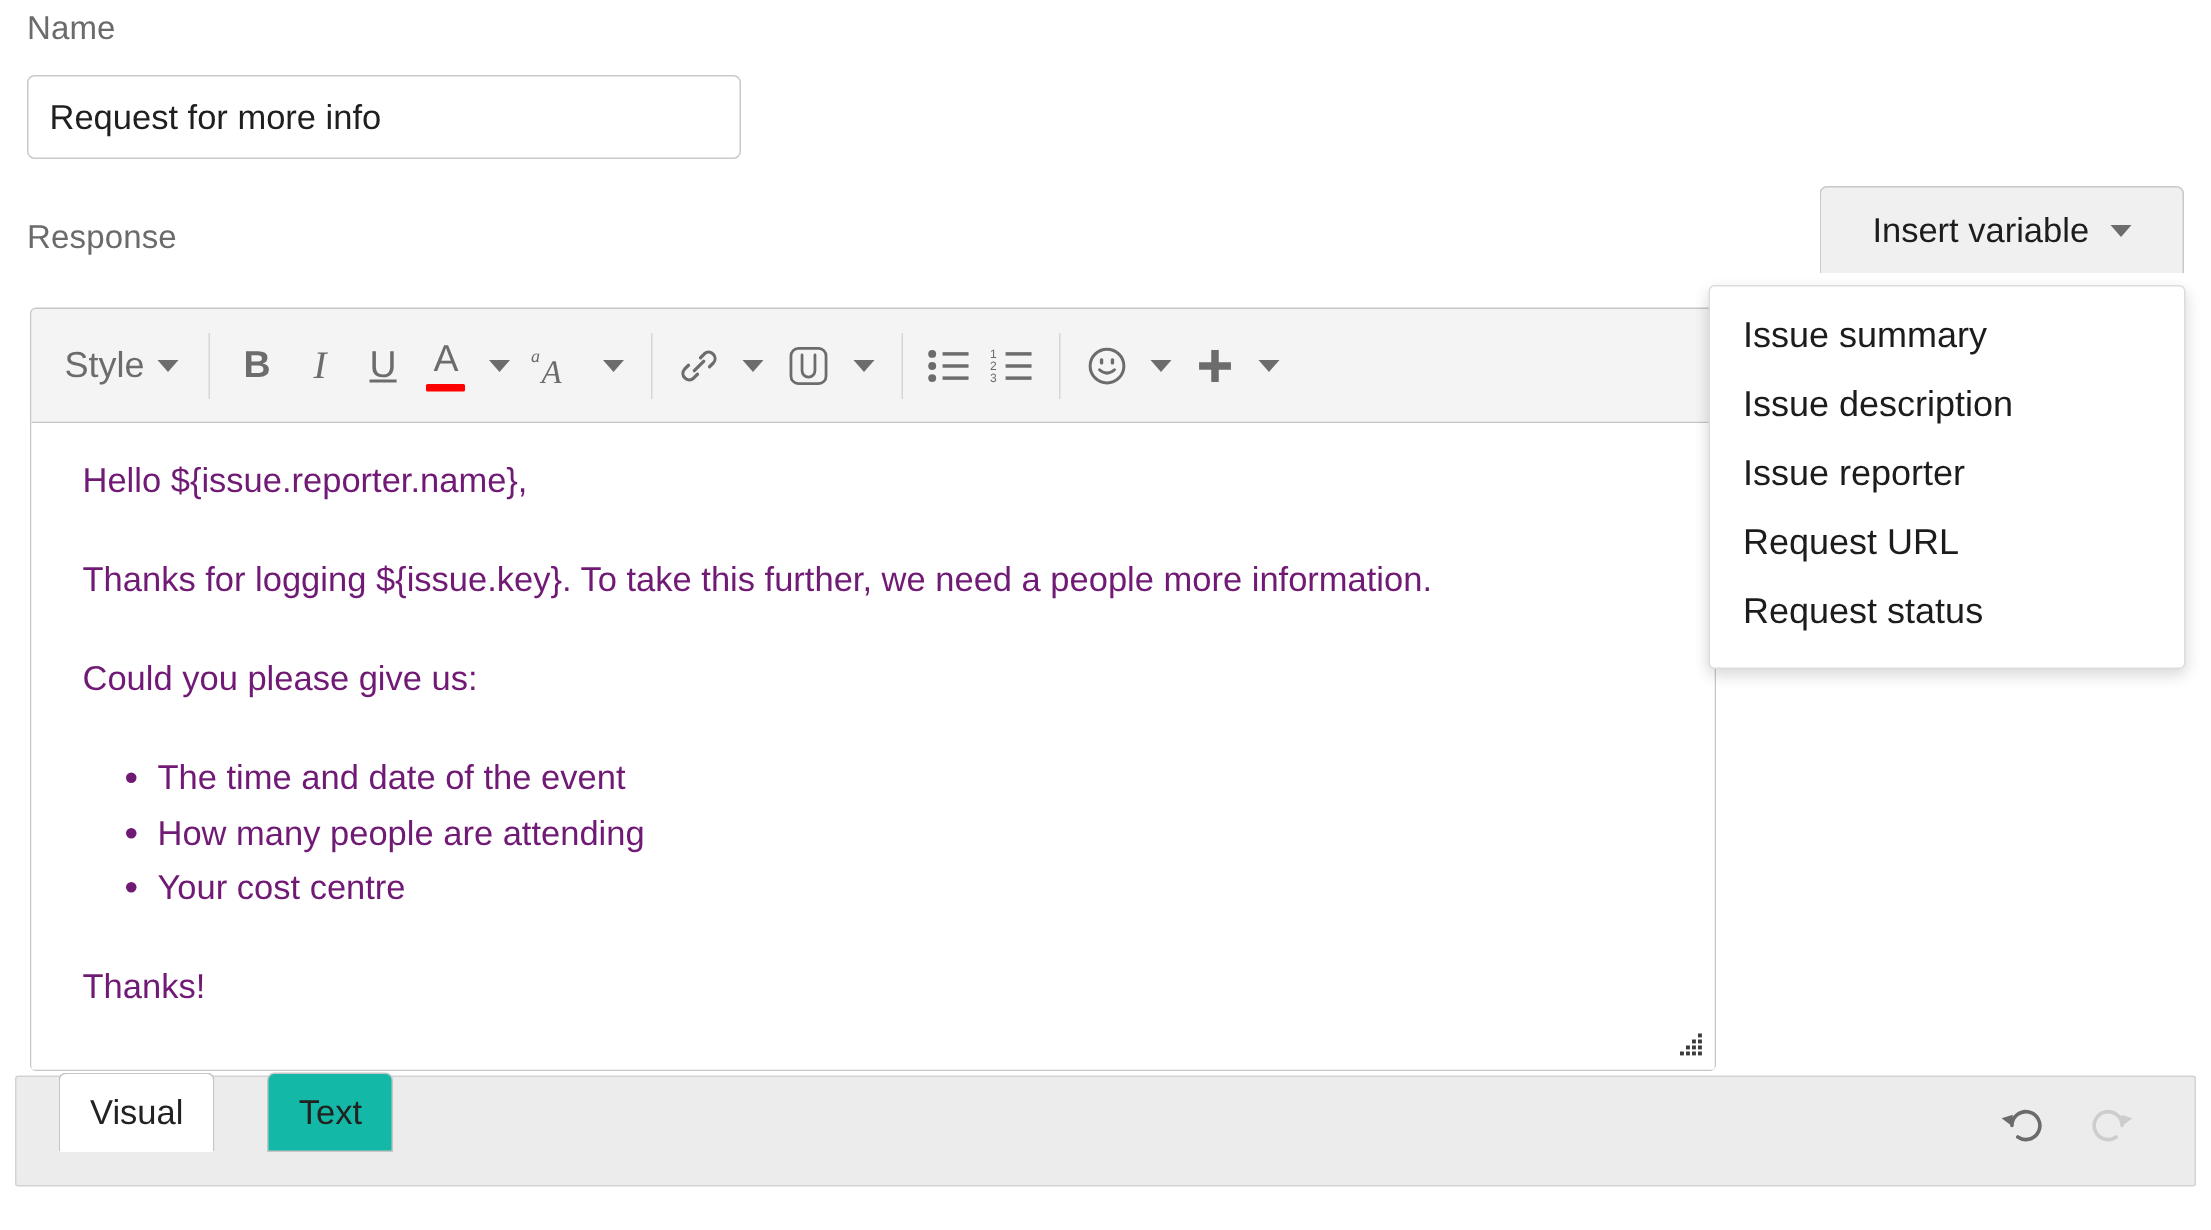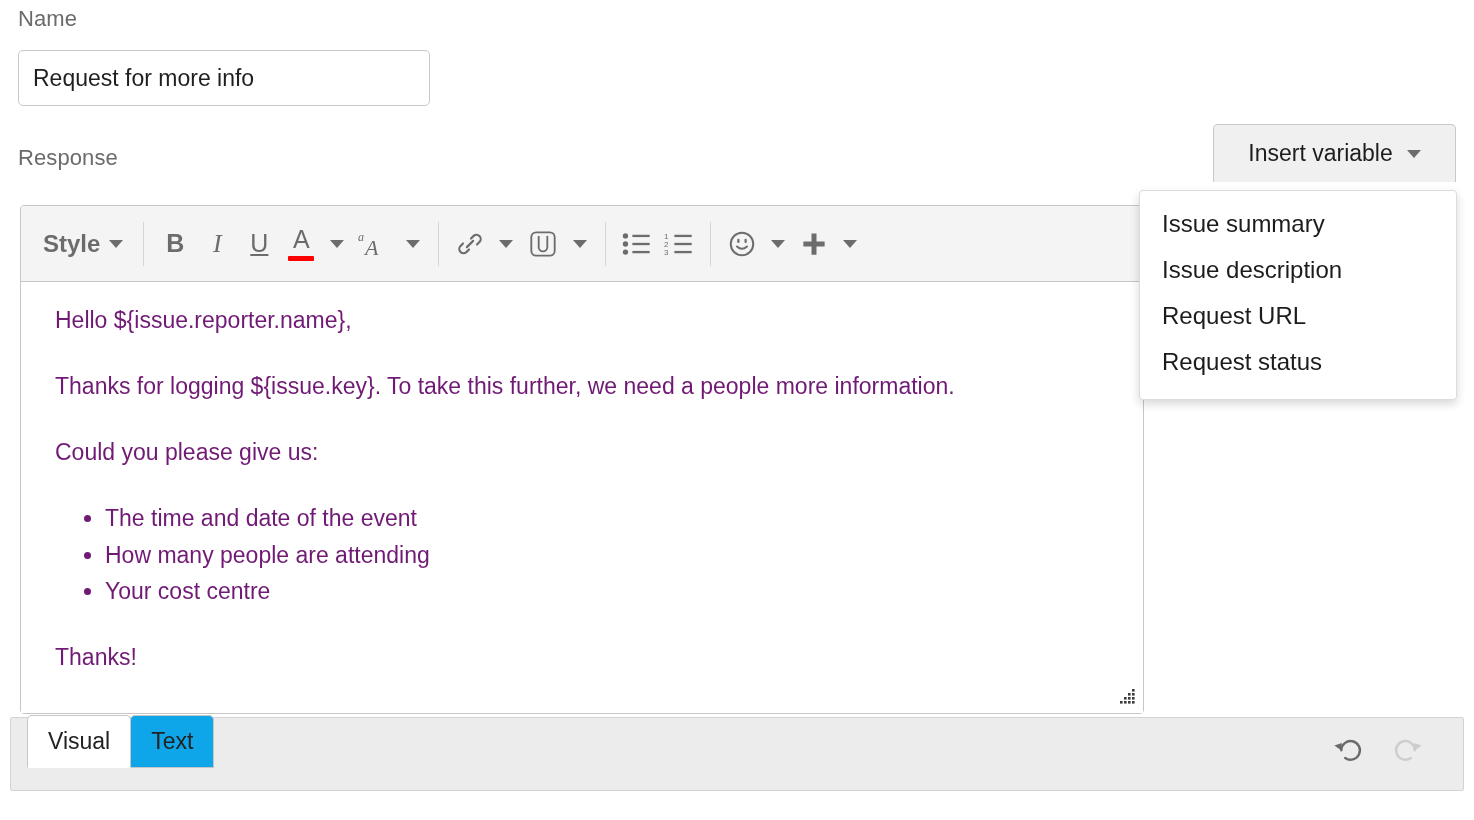--- a/index.html
+++ b/index.html
@@ -19,21 +19,21 @@
     color: #6b6b6b;
     letter-spacing: 0.1px;
   }
   #name-label { left: 18px; top: 6px; }
   #response-label { left: 18px; top: 145px; }
 
   
   .name-input {
     position: absolute;
     left: 18px; top: 50px;
-    width: 412px; height: 56px;
+    width: 476px; height: 56px;
     border: 1px solid #c9c9c9;
     border-radius: 5px;
     background: #fff;
     font-family: "Liberation Sans", sans-serif;
     font-size: 23px;
     color: #1f1f1f;
     padding: 0 14px;
     outline: none;
   }
 
@@ -68,21 +68,20 @@
     padding: 0 6px;
     color: #6c6c6c;
     cursor: pointer;
     user-select: none;
   }
   .tb-style {
     font-size: 24px;
     color: #6c6c6c;
     padding: 0 10px 0 14px;
     gap: 9px;
-    font-weight: bold;
   }
   .caret {
     width: 0; height: 0;
     border-left: 7px solid transparent;
     border-right: 7px solid transparent;
     border-top: 8px solid #6c6c6c;
     display: inline-block;
   }
   .tb-bold   { font-size: 25px; font-weight: bold; color: #6c6c6c; }
   .tb-italic { font-size: 26px; font-style: italic; font-family: "Liberation Serif", serif; color: #6c6c6c; }
@@ -129,41 +128,42 @@
   .bottom-bar {
     position: absolute;
     left: 10px; top: 717px;
     width: 1454px; height: 74px;
     background: #ececec;
     border: 1px solid #d3d3d3;
     border-radius: 2px;
   }
   .tab-strip {
     position: absolute;
-    left: 16px; top: -3px;
+    left: 28px; top: -3px;
     display: flex;
     align-items: flex-end;
+    gap: 36px;
   }
   .tab {
     font-size: 23px;
     padding: 11px 20px 12px;
     border: 1px solid #c6c6c6;
     border-radius: 5px 5px 0 0;
     color: #222;
     cursor: pointer;
     line-height: 1.22;
     margin-bottom: -1px;
   }
   .tab.active {
     background: #ffffff;
     border-bottom-color: #ffffff;
     position: relative; z-index: 2;
   }
   .tab.inactive {
-    background: #0ea5e9;
+    background: #14b8a6;
     margin-left: -1px;
   }
   .history-btns {
     position: absolute;
     right: 36px; top: 14px;
     display: flex;
     gap: 26px;
     align-items: center;
   }
   .hist-btn { cursor: pointer; line-height: 0; }
@@ -377,17 +377,18 @@
   </div>
 
   <div class="insert-var-btn">
     <span>Insert variable</span>
     <span class="caret"></span>
   </div>
 
   <div class="var-menu">
     <div class="var-item">Issue summary</div>
     <div class="var-item">Issue description</div>
+    <div class="var-item">Issue reporter</div>
     <div class="var-item">Request URL</div>
     <div class="var-item">Request status</div>
   </div>
 
 </div>
 
 </body></html>

